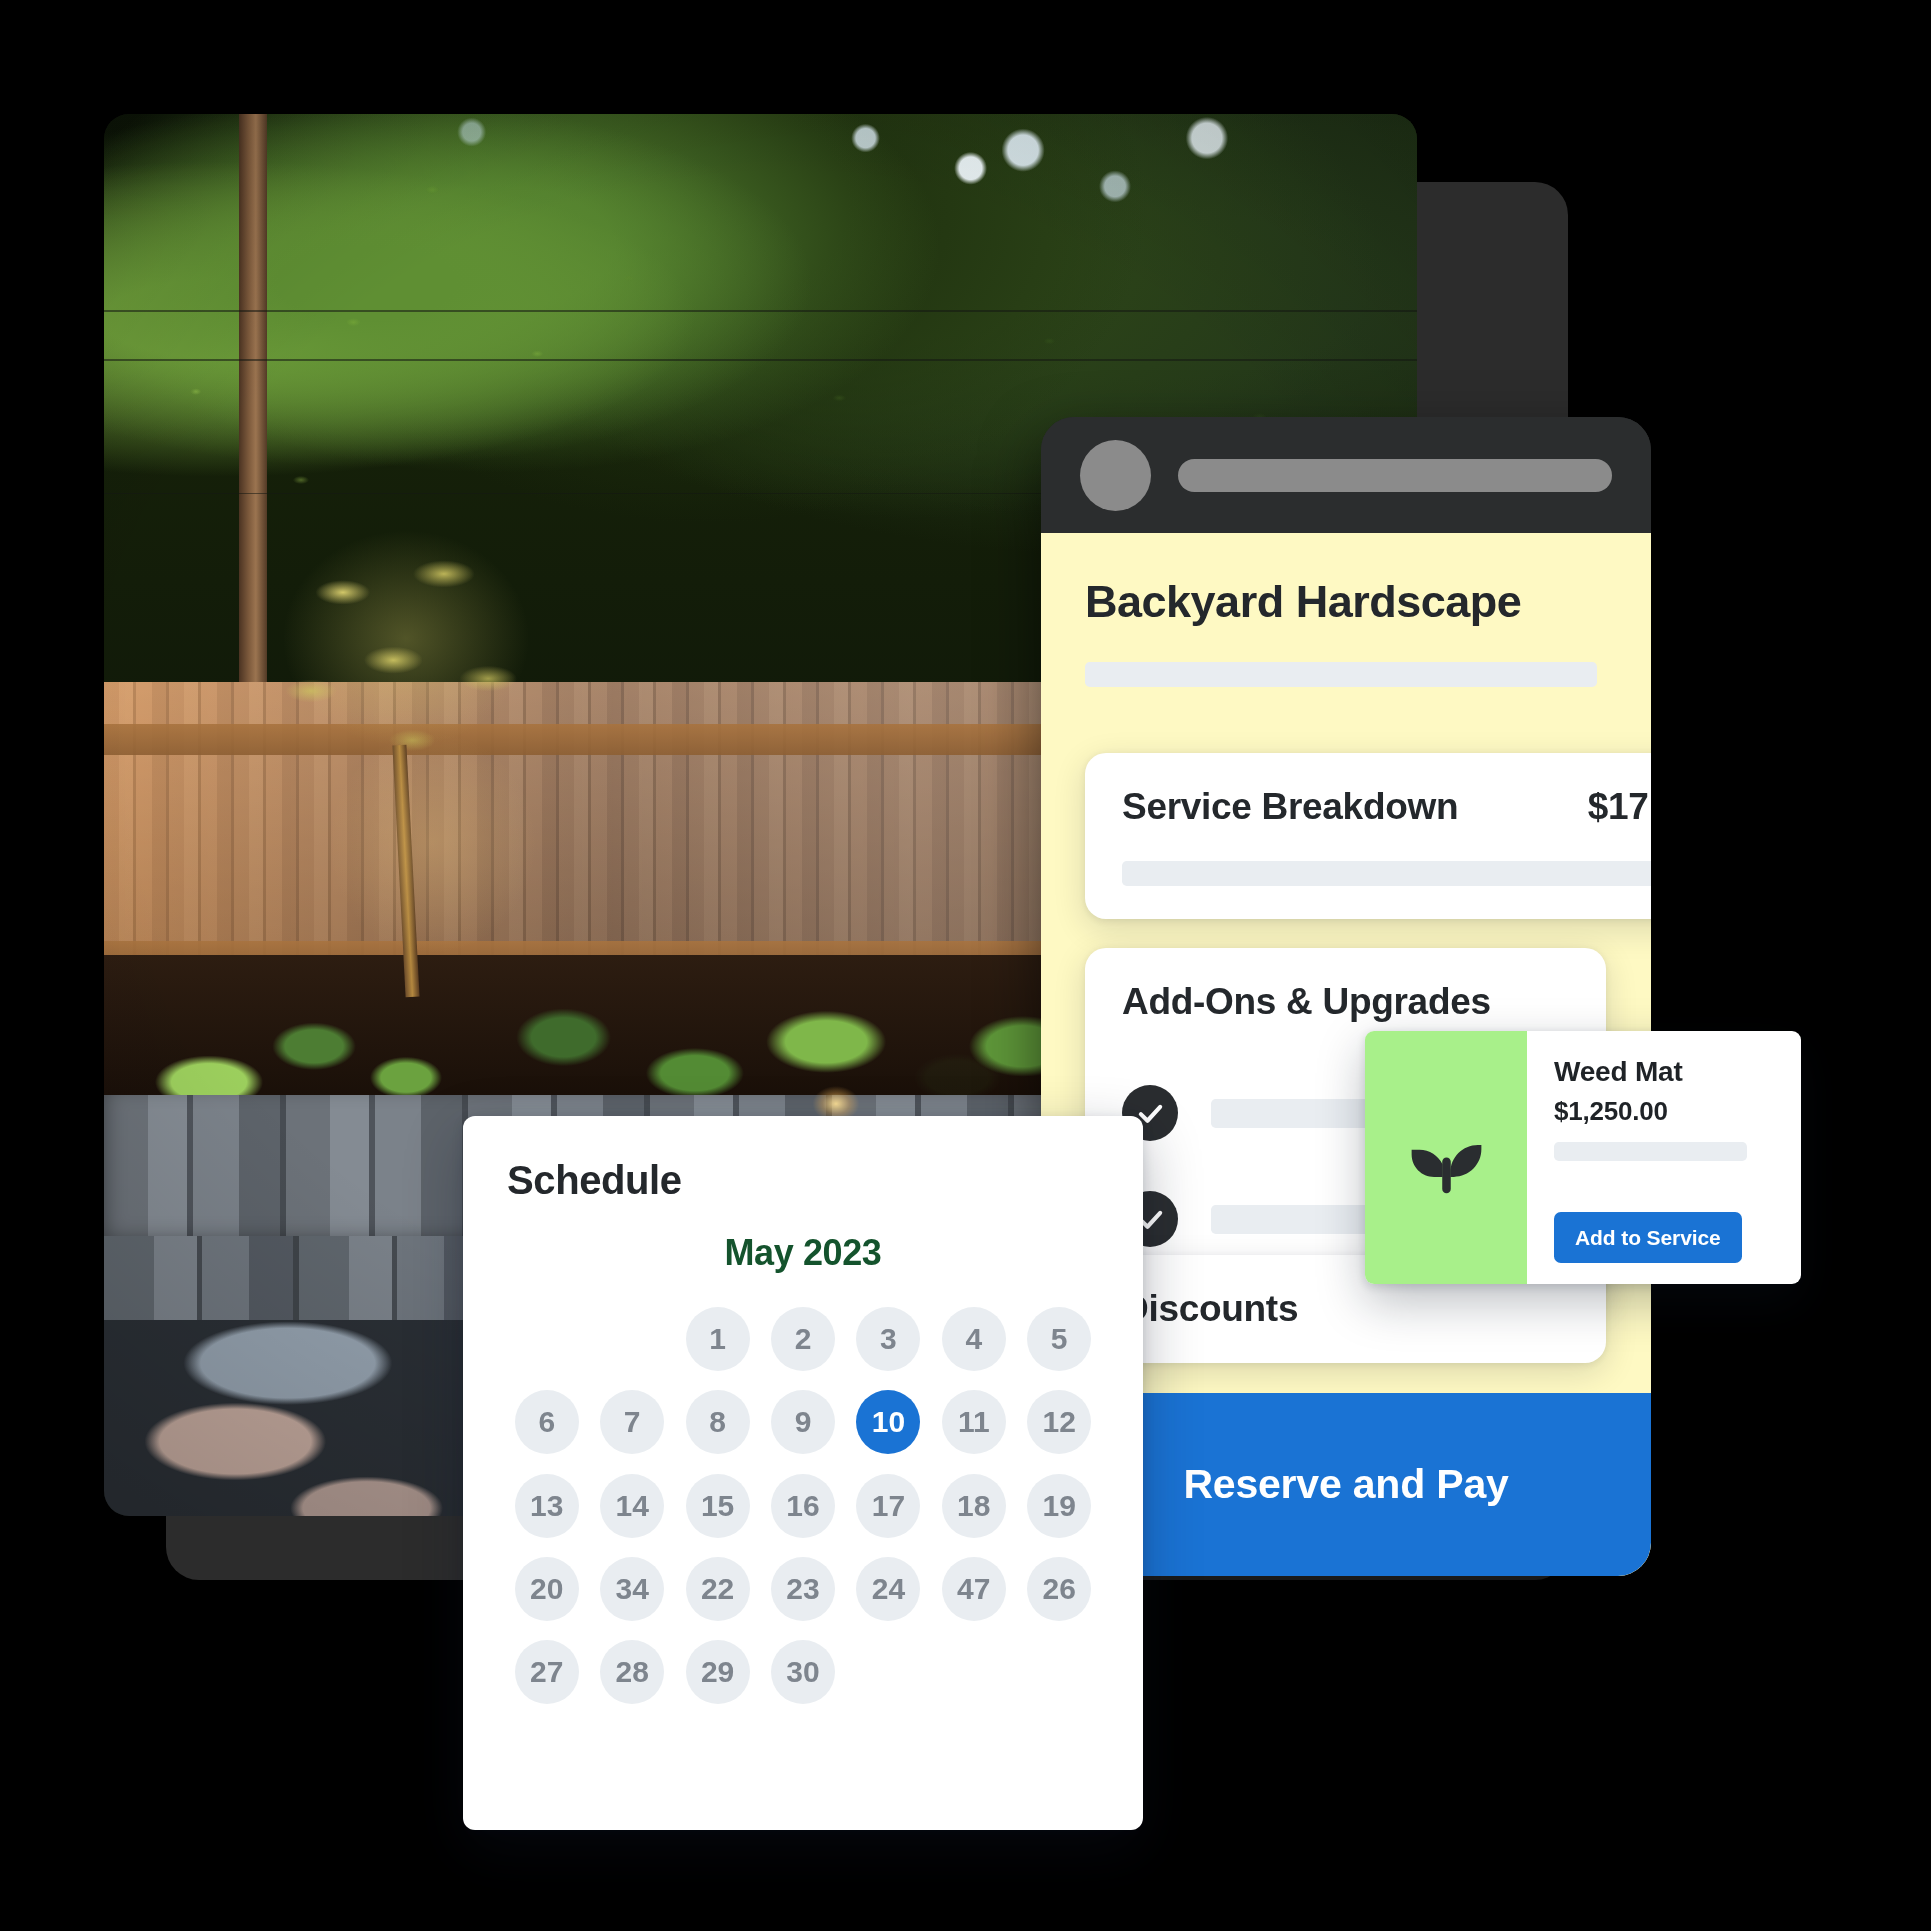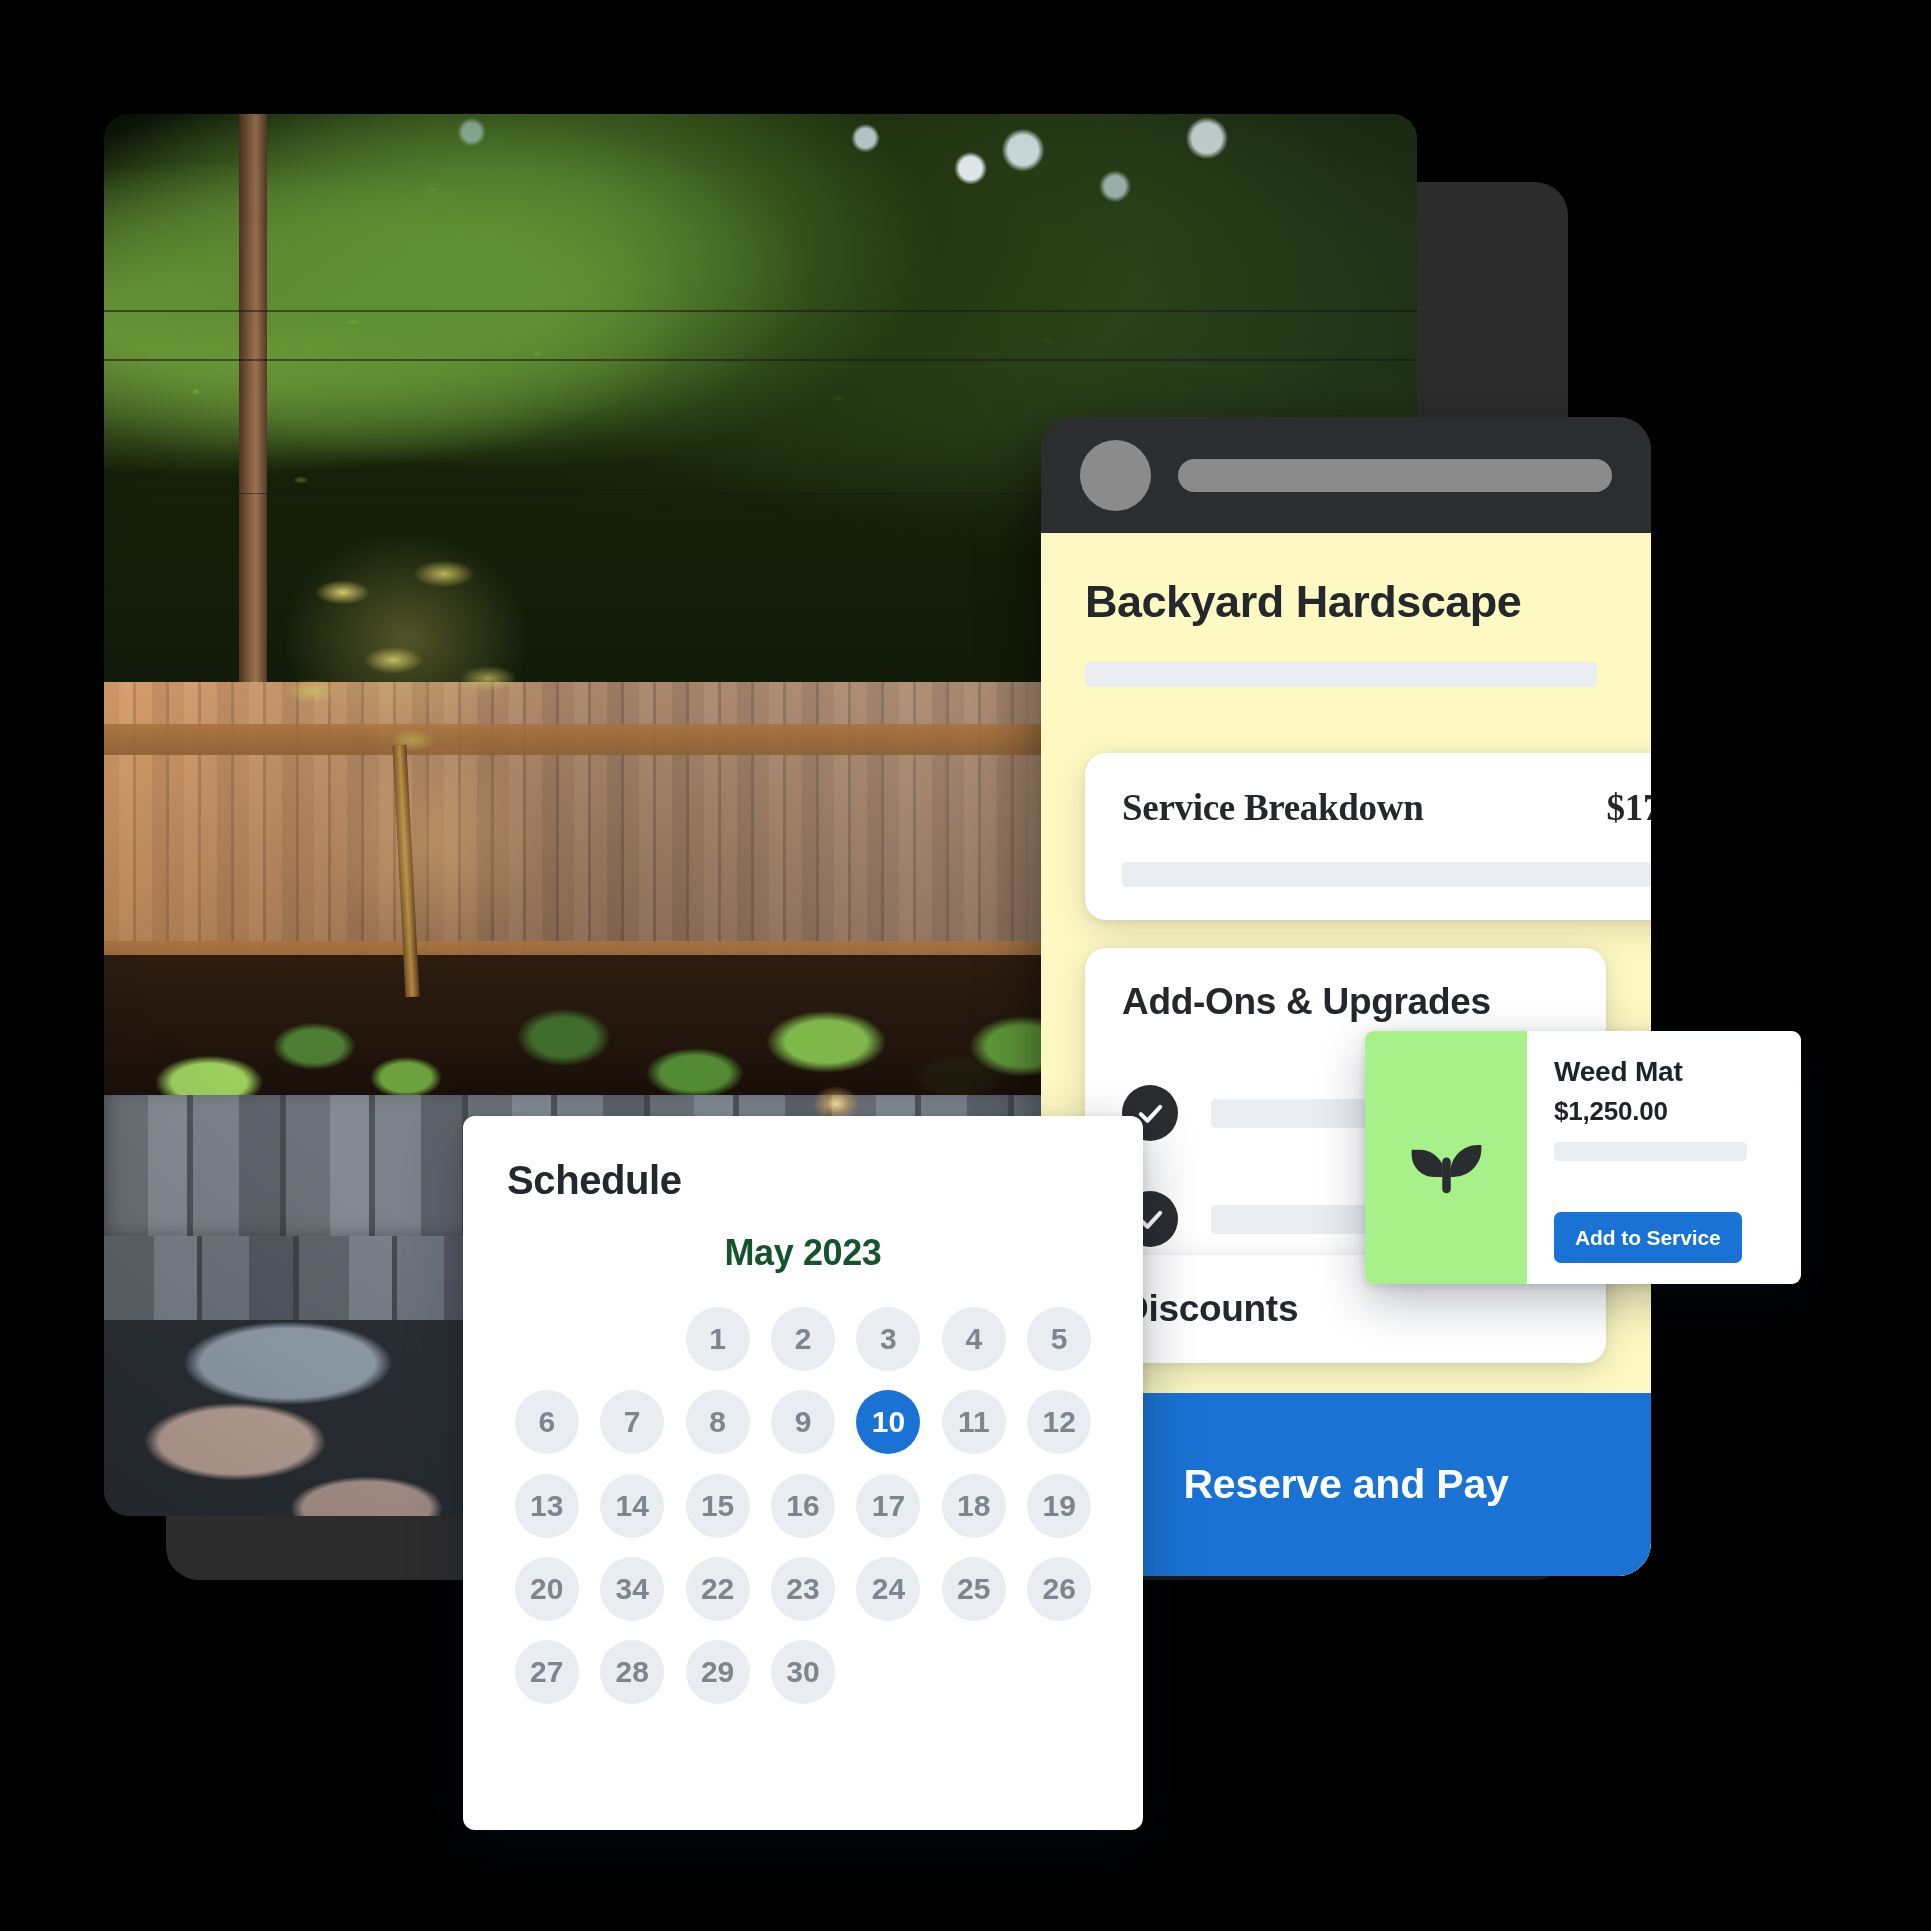--- a/index.html
+++ b/index.html
@@ -207,21 +207,21 @@
     line-height:1.1;
   }
   .skeleton{ background:#e9edf1; border-radius:4.8px; }
   .title-skel{ height:25px; width:98%; margin-top:35px; }
 
   .card{
     background:#fff; border-radius:21px;
     box-shadow:0 9.7px 33px rgba(16,24,40,.14), 0 1.9px 7.7px rgba(16,24,40,.08);
     padding:33px 37px;
   }
-  .card-row{ display:flex; align-items:center; justify-content:space-between; gap:21px;font-family:Liberation Serif, serif; }
+  .card-row{ display:flex; align-items:center; justify-content:space-between; gap:21px; }
   .card-heading{ font-size:37px; font-weight:700; color:#24282c; letter-spacing:-0.3px; white-space:nowrap; }
   .card-amount{ font-size:37px; font-weight:700; color:#24282c; letter-spacing:-0.3px; white-space:nowrap; }
 
   .sb-card{ position:absolute; left:44px; top:220px; width:722px; }
   .sb-skel{ height:25px; width:100%; margin-top:33px; }
 
   .addons-card{ position:absolute; left:44px; top:415px; width:521px; padding-bottom:54px; }
   .addon-list{ margin-top:62px; display:flex; flex-direction:column; gap:50px; }
   .addon-row{ display:flex; align-items:center; gap:33px; }
   .check{
@@ -413,21 +413,21 @@
         <div class="day">15</div>
         <div class="day">16</div>
         <div class="day">17</div>
         <div class="day">18</div>
         <div class="day">19</div>
         <div class="day">20</div>
         <div class="day">34</div>
         <div class="day">22</div>
         <div class="day">23</div>
         <div class="day">24</div>
-        <div class="day">25</div>
+        <div class="day">47</div>
         <div class="day">26</div>
         <div class="day">27</div>
         <div class="day">28</div>
         <div class="day">29</div>
         <div class="day">30</div>
       </div>
   </div>
 
 </div>
 

